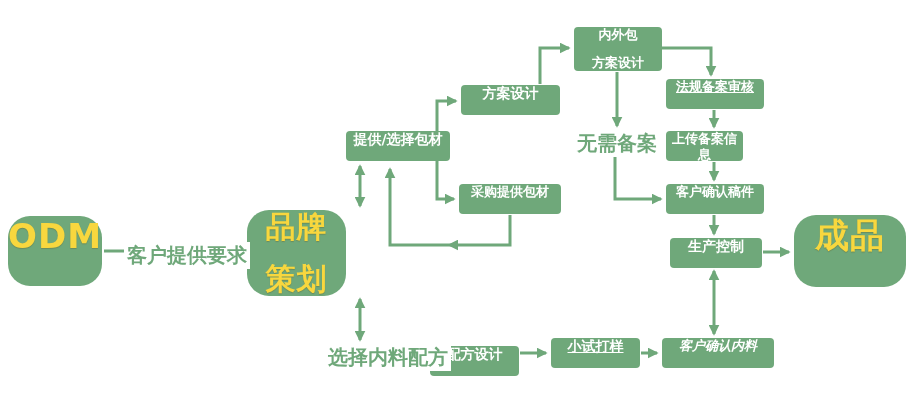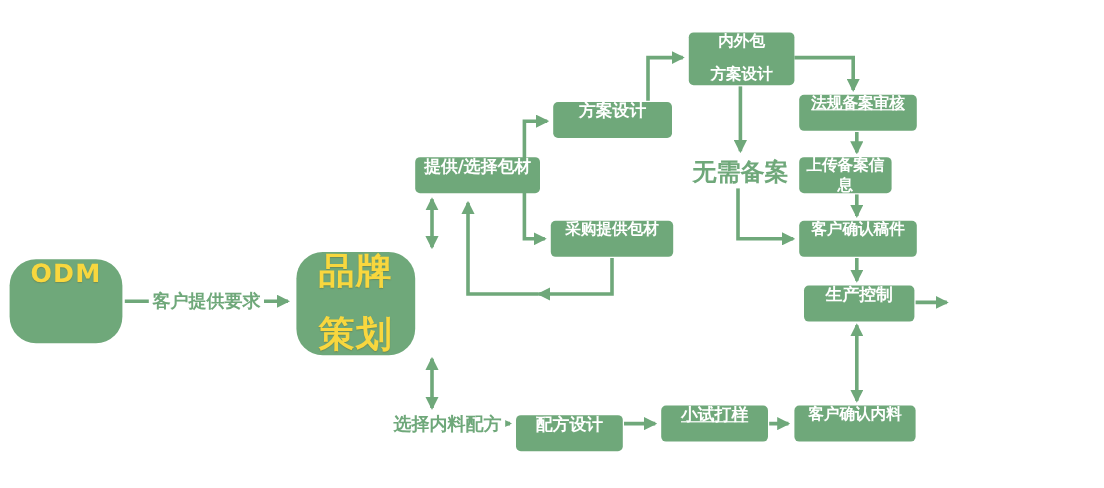--- a/index.html
+++ b/index.html
@@ -22,30 +22,30 @@
     font-weight:700;
     font-size:14px;
     text-align:center;
     line-height:1.2;
     box-sizing:border-box;
   }
   .node.small13{font-size:13px;}
   .node.big{
     border-radius:22px;
     color:var(--gold);
-    font-size:21px;
+    font-size:34px;
     letter-spacing:1px;
     text-shadow:0 1px 1px rgba(90,60,0,0.25);
   }
   .node.big.two{font-size:30px;line-height:1.15;}
   .freelabel{
     position:absolute;
     color:var(--green);
     font-weight:700;
-    font-size:15px;
+    font-size:20px;
     background:#ffffff;
     padding:0 3px;
     white-space:nowrap;
   }
   .freelabel.bigtxt{font-size:20px;}
 </style>
 </head>
 <body>
 
 <div class="canvas">
@@ -81,20 +81,23 @@
 
   <div class="node big" style="left:8px;top:216px;width:94px;height:70px;">
     <span>ODM</span>
   </div>
 
   <div class="node big two" style="left:247px;top:210px;width:99px;height:86px;">
     <span>品牌</span>
     <span>策划</span>
   </div>
 
+  <div class="node big" style="left:794px;top:215px;width:112px;height:72px;">
+    <span>成品</span>
+  </div>
 
   <div class="node" style="left:318px;top:131px;width:104px;height:30px;margin-left:28px;">
     <span>提供/选择包材</span>
   </div>
 
   <div class="node" style="left:461px;top:85px;width:99px;height:30px;">
     <span>方案设计</span>
   </div>
 
   <div class="node small13" style="left:574px;top:27px;width:88px;height:44px;">
@@ -123,21 +126,21 @@
   </div>
 
   <div class="node" style="left:430px;top:346px;width:89px;height:30px;">
     <span>配方设计</span>
   </div>
 
   <div class="node" style="left:551px;top:338px;width:89px;height:30px;text-decoration:underline;">
     <span>小试打样</span>
   </div>
 
-  <div class="node small13" style="left:662px;top:338px;width:101px;height:30px;">
+  <div class="node small13" style="left:662px;top:338px;width:112px;height:30px;font-style:italic;">
     <span>客户确认内料</span>
   </div>
 
   <div class="freelabel" style="left:124px;top:242px;">客户提供要求</div>
 
   <div class="freelabel bigtxt" style="left:574px;top:130px;">无需备案</div>
 
   <div class="freelabel" style="left:325px;top:344px;">选择内料配方</div>
 
 </div>

